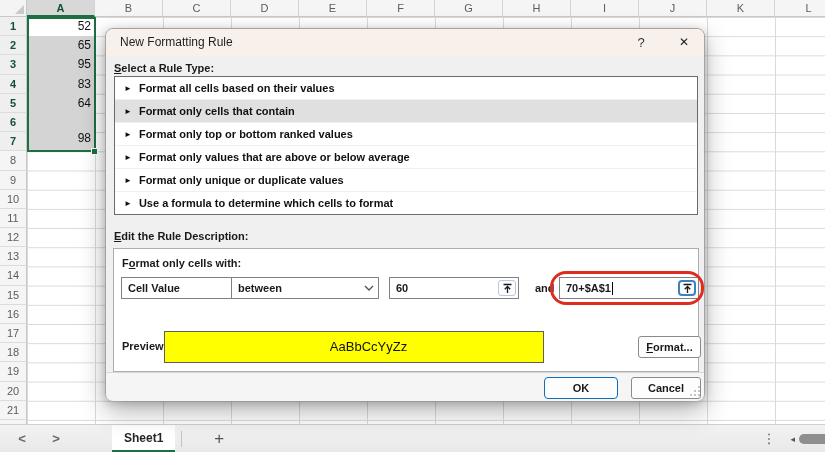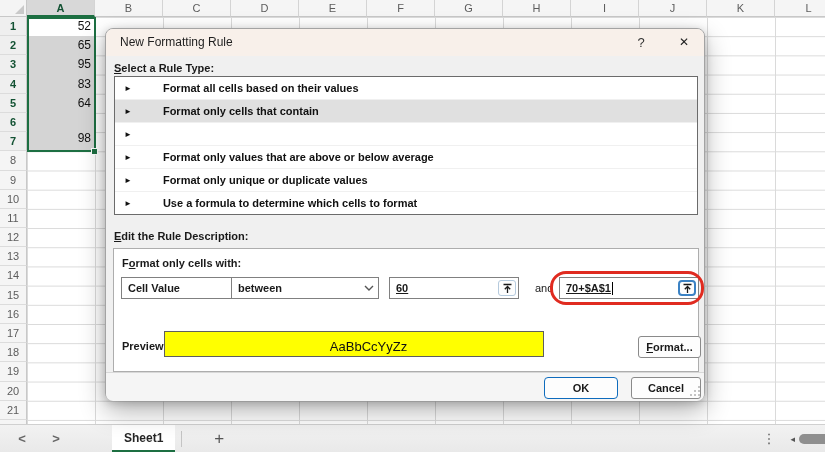--- a/index.html
+++ b/index.html
@@ -56,34 +56,34 @@
     border-radius:7px 7px 0 0;}
   .title{position:absolute;left:14px;top:0;line-height:27px;font-size:12px;color:#1f1f1f;}
   .helpbtn{position:absolute;left:518px;top:0;width:34px;height:27px;text-align:center;line-height:27px;font-size:13px;color:#333;}
   .closebtn{position:absolute;left:560px;top:0;width:36px;height:27px;text-align:center;line-height:27px;font-size:12px;color:#222;}
   .dlabel{position:absolute;font-weight:600;font-size:11px;}
   .u{text-decoration:underline;}
   .listbox{position:absolute;left:8px;top:47px;width:584px;height:139px;background:#fff;border:1px solid #6b6b6b;overflow:hidden;}
   .rule-item{height:23px;display:flex;align-items:center;padding-left:9px;border-bottom:1px solid #f0f0f0;}
   .rule-item.sel{background:#e0e0e0;}
   .rule-item .arrow{font-size:8px;color:#111;margin-right:7px;}
-  .rule-item .rtext{font-weight:600;font-size:11px;color:#111;margin-left:24px;}
+  .rule-item .rtext{font-weight:600;font-size:11px;color:#111;}
   .groupbox{position:absolute;left:7px;top:219px;width:586px;height:124px;background:#fff;border:1px solid #adadad;}
   .ctl{position:absolute;background:#fff;border:1px solid #808080;height:22px;font-size:11px;}
   .dropdown{padding-left:6px;line-height:20px;font-weight:600;}
   .dd-chev{position:absolute;right:4px;top:7px;}
-  .field{padding-left:6px;line-height:20px;font-weight:600;display:flex;align-items:center;text-decoration:underline;}
+  .field{padding-left:6px;line-height:20px;font-weight:600;display:flex;align-items:center;}
   .collapse-btn{position:absolute;right:2px;top:2px;width:18px;height:16px;background:#fdfdfd;border:1px solid #b5cadd;
     border-radius:3px;display:flex;align-items:center;justify-content:center;}
   .collapse-btn.focused{border:2px solid #3b82c4;border-radius:4px;}
   .caret{display:inline-block;width:1px;height:13px;background:#000;margin-left:1px;}
-  .and-label{position:absolute;left:429px;top:248px;height:22px;line-height:22px;font-weight:400;}
+  .and-label{position:absolute;left:429px;top:248px;height:22px;line-height:22px;font-weight:700;}
   .red-ring{position:absolute;left:444px;top:242px;width:154px;height:34px;border:3px solid var(--annotation-red);
     border-radius:16px;pointer-events:none;}
-  .swatch{position:absolute;left:58px;top:302px;width:380px;height:26px;background:var(--preview-fill);
+  .swatch{position:absolute;left:58px;top:302px;width:380px;height:32px;background:var(--preview-fill);
     border:1px solid #5f5f5f;text-align:center;line-height:30px;font-size:13px;color:#111;padding-left:29px;}
   .btn{position:absolute;background:#fdfdfd;border:1px solid #8a8a8a;border-radius:3px;height:22px;
     text-align:center;line-height:20px;font-size:11px;font-weight:600;color:#1a1a1a;}
   .btn.ok{border:1px solid var(--ok-border-blue);border-radius:4px;}
   .footer{position:absolute;left:0;top:343px;width:598px;height:29px;background:#f5f5f5;
     border-top:1px solid #d8d8d8;border-radius:0 0 7px 7px;}
   .grip{position:absolute;right:3px;bottom:3px;}
 </style>
 </head>
 <body>
@@ -175,20 +175,21 @@
         <div class="rule-item">
           <div class="arrow" style="display: inline;">►</div>
           <div class="rtext" style="display: inline;">Format all cells based on their values</div>
         </div>
         <div class="rule-item sel">
           <div class="arrow" style="display: inline;">►</div>
           <div class="rtext" style="display: inline;">Format only cells that contain</div>
         </div>
         <div class="rule-item">
           <div class="arrow" style="display: inline;">►</div>
+          <div class="rtext" style="display: inline;">Format only top or bottom ranked values</div>
         </div>
         <div class="rule-item">
           <div class="arrow" style="display: inline;">►</div>
           <div class="rtext" style="display: inline;">Format only values that are above or below average</div>
         </div>
         <div class="rule-item">
           <div class="arrow" style="display: inline;">►</div>
           <div class="rtext" style="display: inline;">Format only unique or duplicate values</div>
         </div>
         <div class="rule-item">

